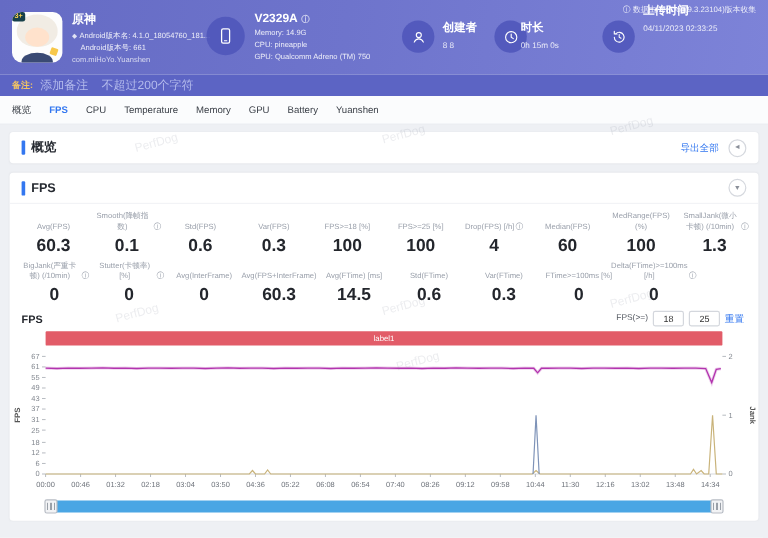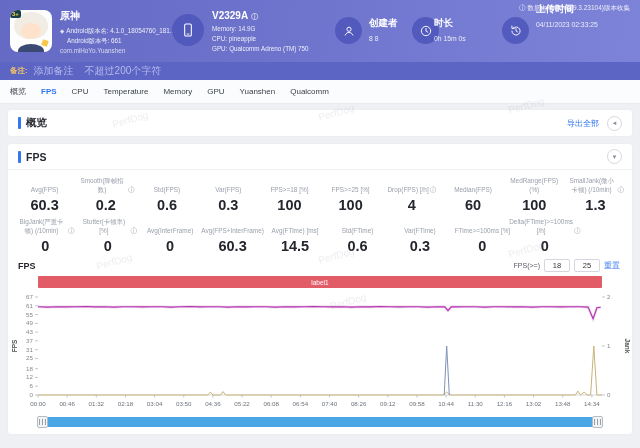--- a/index.html
+++ b/index.html
@@ -186,22 +186,22 @@
     <span class="notice-ph">添加备注    不超过200个字符</span>
   </div>
 
   <nav class="tabbar" id="tabbar">
       <div class="tab">概览</div>
       <div class="tab active">FPS</div>
       <div class="tab">CPU</div>
       <div class="tab">Temperature</div>
       <div class="tab">Memory</div>
       <div class="tab">GPU</div>
+      <div class="tab">Battery</div>
       <div class="tab">Yuanshen</div>
-      <div class="tab">Qualcomm</div>
     </nav>
 
   <main class="content">
 
     <section class="card ov">
       <div class="sec-title">
         <span class="bar"></span>
         <span>概览</span>
       </div>
       <div class="sec-actions">
@@ -224,21 +224,21 @@
             <div class="m-label">
               <span>Avg(FPS)</span>
             </div>
             <div class="m-value">60.3</div>
           </div>
           <div class="metric">
             <div class="m-label">
               <span>Smooth(降帧指数)</span>
               <span class="info">ⓘ</span>
             </div>
-            <div class="m-value">0.2</div>
+            <div class="m-value">0.1</div>
           </div>
           <div class="metric">
             <div class="m-label">
               <span>Std(FPS)</span>
             </div>
             <div class="m-value">0.6</div>
           </div>
           <div class="metric">
             <div class="m-label">
               <span>Var(FPS)</span>

